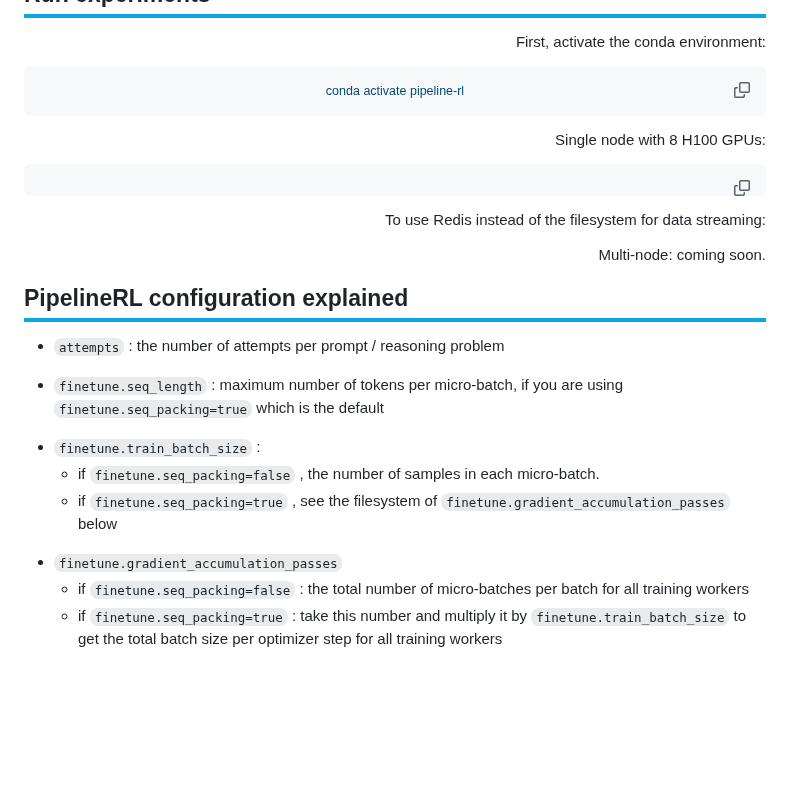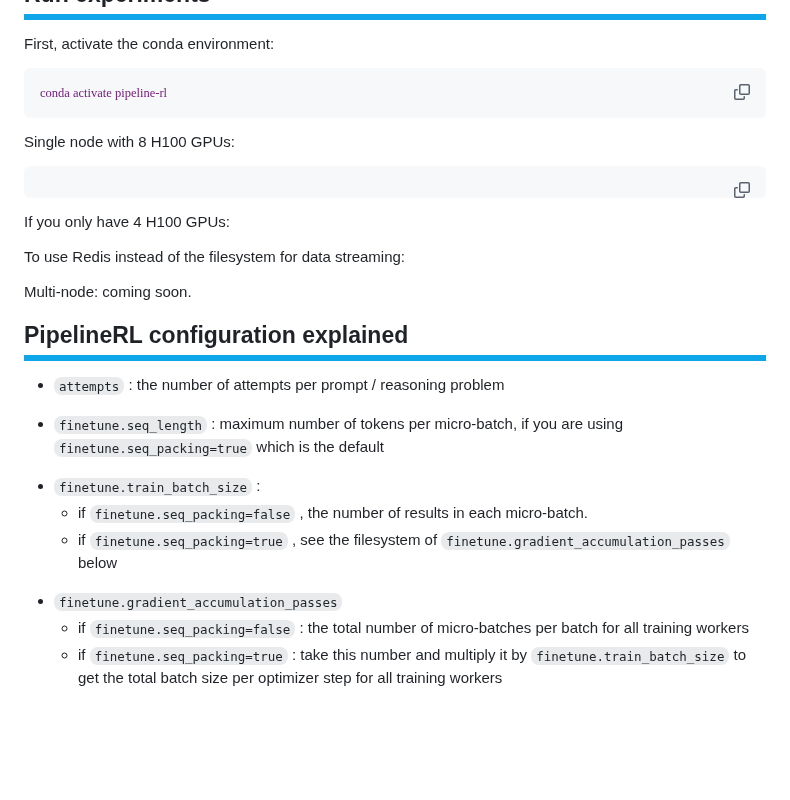--- a/index.html
+++ b/index.html
@@ -16,40 +16,41 @@
   .markdown-body {
     padding: 0 24px;
     margin-top: -20px;
   }
   h2.md-h2 {
     font-size: 23px;
     font-weight: 700;
     line-height: 28px;
     margin: 18px 0 13px 0;
     padding-bottom: 6px;
-    border-bottom: 6px solid #0ea5e9;
+    border-bottom: 4px solid #0ea5e9;
     color: #1f2328;
   }
   h2.md-h2.first { margin-top: 0; }
-  p.md-p { margin: 0 0 13px 0; }
+  p.md-p { margin: 0 0 13px 12px; text-align: right; }
   .code-block {
     position: relative;
     background: #f6f8fa;
     border-radius: 6px;
     margin: 0 0 13px 0;
     padding: 16px;
   }
   .code-block pre {
     margin: 0;
-    font-family: Liberation Serif, serif;
+    font-family: Liberation Sans, sans-serif;
     font-size: 12.5px;
     line-height: 18px;
-    color: #701a75;
+    color: #0c4a6e;
     white-space: pre;
     overflow: hidden;
+    text-align: center;
   }
   .copy-btn {
     position: absolute;
     top: 9px; right: 9px;
     width: 30px; height: 30px;
     display: flex; align-items: center; justify-content: center;
     background: transparent;
     border: none;
     padding: 0;
     color: #59636e;
@@ -105,21 +106,20 @@
     <button class="copy-btn" aria-label="Copy">
       <span>
           <svg viewBox="0 0 16 16" width="16" height="16" aria-hidden="true">
             <path fill="currentColor" d="M0 6.75C0 5.784.784 5 1.75 5h1.5a.75.75 0 0 1 0 1.5h-1.5a.25.25 0 0 0-.25.25v7.5c0 .138.112.25.25.25h7.5a.25.25 0 0 0 .25-.25v-1.5a.75.75 0 0 1 1.5 0v1.5A1.75 1.75 0 0 1 9.25 16h-7.5A1.75 1.75 0 0 1 0 14.25Z"></path>
             <path fill="currentColor" d="M5 1.75C5 .784 5.784 0 6.75 0h7.5C15.216 0 16 .784 16 1.75v7.5A1.75 1.75 0 0 1 14.25 11h-7.5A1.75 1.75 0 0 1 5 9.25Zm1.75-.25a.25.25 0 0 0-.25.25v7.5c0 .138.112.25.25.25h7.5a.25.25 0 0 0 .25-.25v-7.5a.25.25 0 0 0-.25-.25Z"></path>
           </svg>
         </span>
     </button>
   </div>
 
-  <p class="md-p">If you only have 4 H100 GPUs:</p>
 
 
   <p class="md-p">To use Redis instead of the filesystem for data streaming:</p>
 
 
   <p class="md-p">Multi-node: coming soon.</p>
 
   <h2 class="md-h2">PipelineRL configuration explained</h2>
 
 
@@ -130,21 +130,21 @@
     </li>
 
     <li class="md-li">
       <code class="inline-code">finetune.seq_length</code><span> : maximum number of tokens per micro-batch, if you are using </span><code class="inline-code">finetune.seq_packing=true</code><span> which is the default</span>
     </li>
 
     <li class="md-li">
       <code class="inline-code">finetune.train_batch_size</code><span> :</span>
       <ul>
         <li class="md-li">
-          <span>if </span><code class="inline-code">finetune.seq_packing=false</code><span> , the number of results in each micro-batch.</span>
+          <span>if </span><code class="inline-code">finetune.seq_packing=false</code><span> , the number of samples in each micro-batch.</span>
         </li>
         <li class="md-li">
           <span>if </span><code class="inline-code">finetune.seq_packing=true</code><span> , see the filesystem of </span><code class="inline-code">finetune.gradient_accumulation_passes</code><span> below</span>
         </li>
       </ul>
     </li>
 
     <li class="md-li">
       <code class="inline-code">finetune.gradient_accumulation_passes</code>
       <ul>

